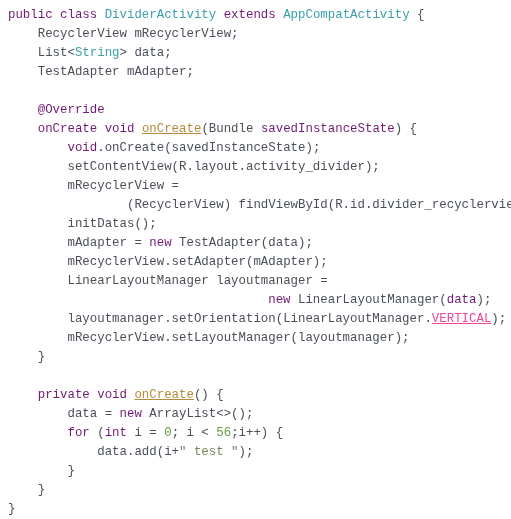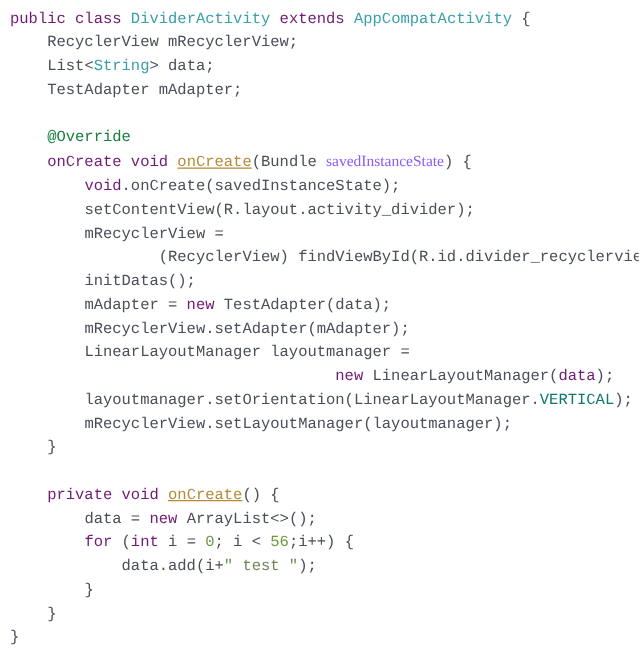--- a/index.html
+++ b/index.html
@@ -15,25 +15,25 @@
     padding: 6px 0 0 8px;
     font-family: Consolas, "Courier New", monospace;
     font-size: 12.4px;
     line-height: 19px;
     color: #4a4f58;
     white-space: pre;
   }
   .kw   { color: #701a75; }   
   .type { color: #3aa0aa; }   
   .meth { color: #b58a38; text-decoration: underline; }   
-  .param{ color: #8b5cf6; font-family: Liberation Serif, serif; }   
+  .param{ color: #701a75; }   
   .num  { color: #6a9a3c; }   
   .str  { color: #6d8a5a; }   
-  .ann  { color: #15803d; }   
-  .const{ color: #0f766e; }
+  .ann  { color: #701a75; }   
+  .const{ color: #ec4899; text-decoration: underline; }
 </style>
 </head>
 <body>
 
 <pre class="code"><span class="kw">public</span><span> </span><span class="kw">class</span><span> </span><span class="type">DividerActivity</span><span> </span><span class="kw">extends</span><span> </span><span class="type">AppCompatActivity</span><span> {</span>
     <span>RecyclerView mRecyclerView;</span>
     <span>List</span><span>&lt;</span><span class="type">String</span><span>&gt;</span><span> data;</span>
     <span>TestAdapter mAdapter;</span>
 
     <span class="ann">@Override</span>

